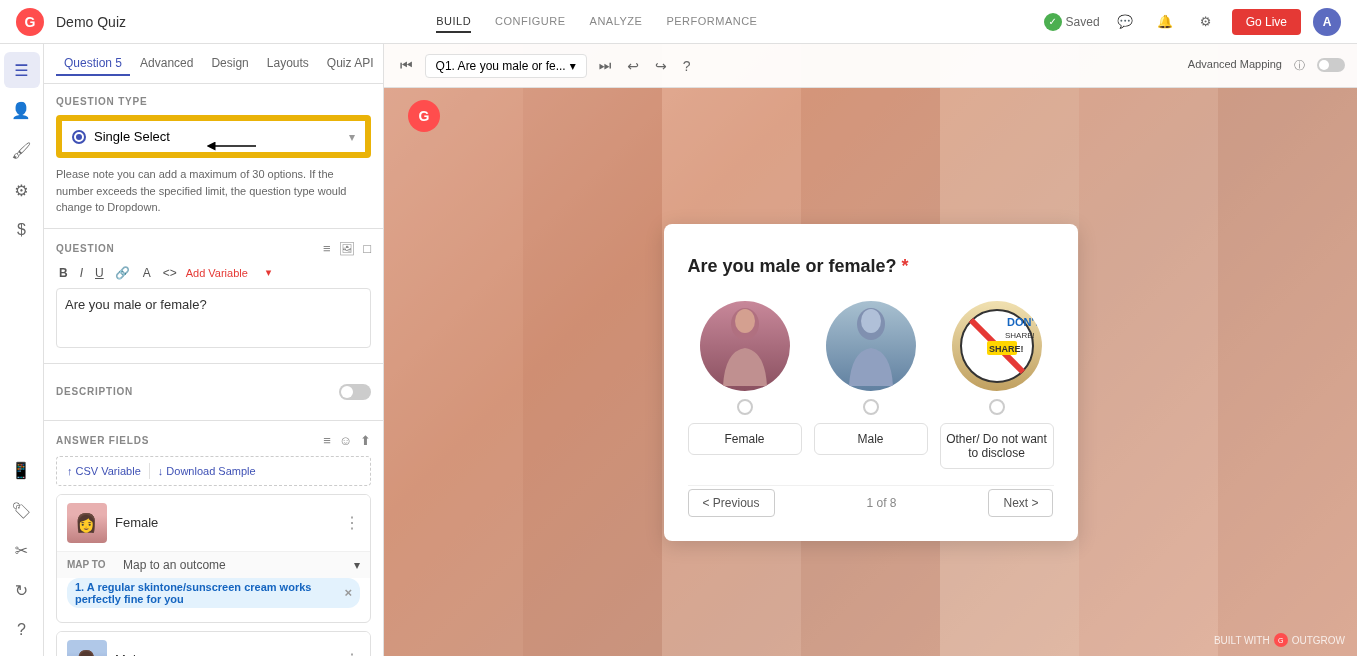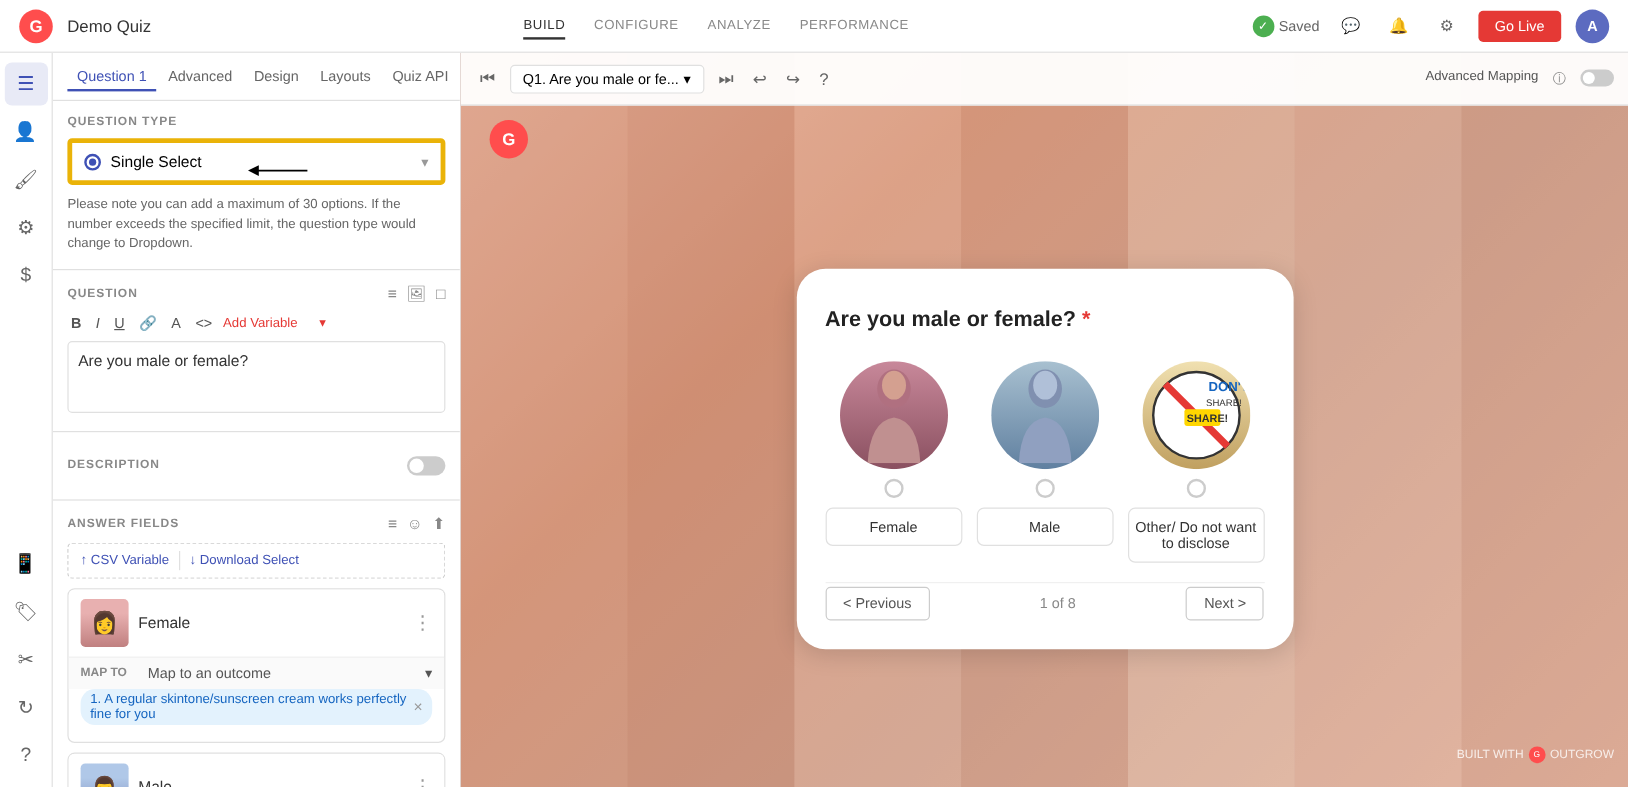--- a/index.html
+++ b/index.html
@@ -82,21 +82,21 @@
 
     
     .panel-content { padding: 12px; flex: 1; }
 
     .section-label {
       font-size: 10px; font-weight: 600; color: #888; letter-spacing: 0.8px;
       text-transform: uppercase; margin-bottom: 8px;
     }
 
     .question-type-selector {
-      border: 4px solid #eab308; border-radius: 4px; padding: 8px 10px;
+      border: 6px solid #eab308; border-radius: 4px; padding: 8px 10px;
       display: flex; align-items: center; gap: 8px; cursor: pointer;
       background: #fff; margin-bottom: 8px;
     }
     .question-type-radio { width: 14px; height: 14px; border-radius: 50%; border: 2px solid #3f51b5; display: flex; align-items: center; justify-content: center; }
     .question-type-radio-inner { width: 6px; height: 6px; background: #3f51b5; border-radius: 50%; }
     .question-type-name { flex: 1; font-size: 13px; }
     .question-type-chevron { color: #999; font-size: 12px; }
 
     .type-hint {
       font-size: 11px; color: #666; line-height: 1.5; margin-bottom: 12px;
@@ -159,21 +159,21 @@
     }
     .map-to-label { font-size: 10px; font-weight: 600; color: #888; text-transform: uppercase; width: 48px; flex-shrink: 0; }
     .map-to-select {
       flex: 1; display: flex; align-items: center; justify-content: space-between;
       font-size: 12px; color: #555; cursor: pointer;
     }
 
     .outcome-tag {
       display: inline-flex; align-items: center; gap: 4px;
       background: #e3f2fd; color: #1565c0; border-radius: 12px;
-      padding: 3px 8px; font-size: 11px; margin: 0 10px 8px; cursor: pointer;
+      padding: 3px 8px; font-size: 11px; margin: 0 10px 8px; cursor: pointer; font-weight: bold;
     }
     .outcome-tag-close { font-size: 13px; color: #999; }
 
     
     .preview-area {
       flex: 1; background: linear-gradient(135deg, #e8b4a0 0%, #d4957a 30%, #c8a090 60%, #e0b8a8 100%);
       position: relative; overflow: hidden; display: flex; align-items: center; justify-content: center;
     }
 
     
@@ -188,21 +188,21 @@
       border: 1px solid #e0e0e0; border-radius: 4px; cursor: pointer;
       font-size: 12px; background: white; min-width: 160px;
     }
     .preview-toolbar-right { margin-left: auto; display: flex; align-items: flex-start; gap: 12px; font-size: 11px; color: #888; }
     .advanced-mapping-label { font-size: 11px; color: #555; }
     .toggle-sm { width: 28px; height: 14px; background: #ccc; border-radius: 7px; position: relative; cursor: pointer; }
     .toggle-sm-knob { width: 10px; height: 10px; background: white; border-radius: 50%; position: absolute; top: 2px; left: 2px; }
 
     
     .quiz-card {
-      background: white; border-radius: 24px; padding: 32px 24px 24px;
+      background: white; border-radius: 8px; padding: 32px 24px 24px;
       width: 414px; box-shadow: 0 4px 20px rgba(0,0,0,0.15);
       position: relative; margin-top: 64px;
     }
     .quiz-card-title { font-size: 18px; font-weight: 600; color: #222; margin-bottom: 24px; }
     .quiz-card-required { color: #e53935; }
 
     .quiz-options-row { display: flex; gap: 12px; margin-bottom: 16px; }
     .quiz-option { flex: 1; display: flex; flex-direction: column; align-items: center; gap: 8px; }
     .quiz-option-img {
       width: 90px; height: 90px; border-radius: 50%; overflow: hidden;
@@ -224,21 +224,21 @@
     }
     .quiz-prev-btn, .quiz-next-btn {
       border: 1px solid #ccc; border-radius: 4px; padding: 6px 14px;
       font-size: 12px; cursor: pointer; background: white; color: #555;
       display: flex; align-items: center; gap: 4px;
     }
     .quiz-page-info { font-size: 12px; color: #888; }
 
     
     .outgrow-brand {
-      position: absolute; bottom: 20px; right: 12px;
+      position: absolute; bottom: 9px; right: 12px;
       font-size: 10px; color: rgba(255,255,255,0.8);
       display: flex; align-items: center; gap: 4px;
     }
     .outgrow-logo-sm { width: 14px; height: 14px; background: #ff4d4d; border-radius: 50%; display: flex; align-items: center; justify-content: center; color: white; font-size: 7px; }
 
     
     .bg-bars { position: absolute; top: 0; left: 0; right: 0; bottom: 0; display: flex; overflow: hidden; }
     .bg-bar { flex: 1; opacity: 0.4; }
 
     
@@ -287,21 +287,21 @@
     <div class="icon-sidebar-item" style="margin-top:auto;">📱</div>
     <div class="icon-sidebar-item">🏷</div>
     <div class="icon-sidebar-item">✂</div>
     <div class="icon-sidebar-item">↻</div>
     <div class="icon-sidebar-item">?</div>
   </div>
 
   <div class="question-panel">
 
     <div class="panel-tabs">
-      <span class="panel-tab active">Question 1</span>
+      <span class="panel-tab active">Question 5</span>
       <span class="panel-tab">Advanced</span>
       <span class="panel-tab">Design</span>
       <span class="panel-tab">Layouts</span>
       <span class="panel-tab">Quiz API</span>
       <span class="panel-close">←</span>
     </div>
 
     <div class="panel-content">
 
       <div class="section-label">QUESTION TYPE</div>
@@ -368,21 +368,21 @@
         <div class="answer-fields-actions">
           <span>≡</span>
           <span>☺</span>
           <span>⬆</span>
         </div>
       </div>
 
       <div class="csv-bar">
         <button class="csv-btn">↑ CSV Variable</button>
         <div class="csv-divider"></div>
-        <button class="csv-btn">↓ Download Select</button>
+        <button class="csv-btn">↓ Download Sample</button>
       </div>
 
       <div class="answer-option">
         <div class="answer-option-header">
           <div class="female-thumb">👩</div>
           <span class="answer-option-label">Female</span>
           <span class="answer-option-menu">⋮</span>
         </div>
         <div class="map-to-row">
           <span class="map-to-label">MAP TO</span>

